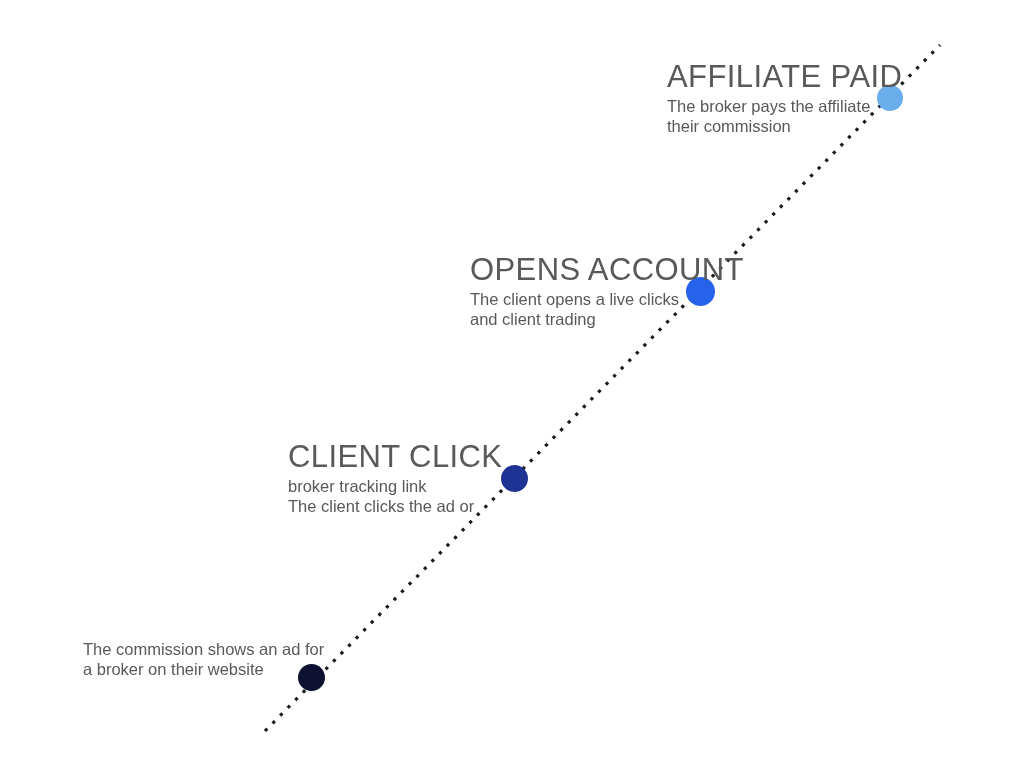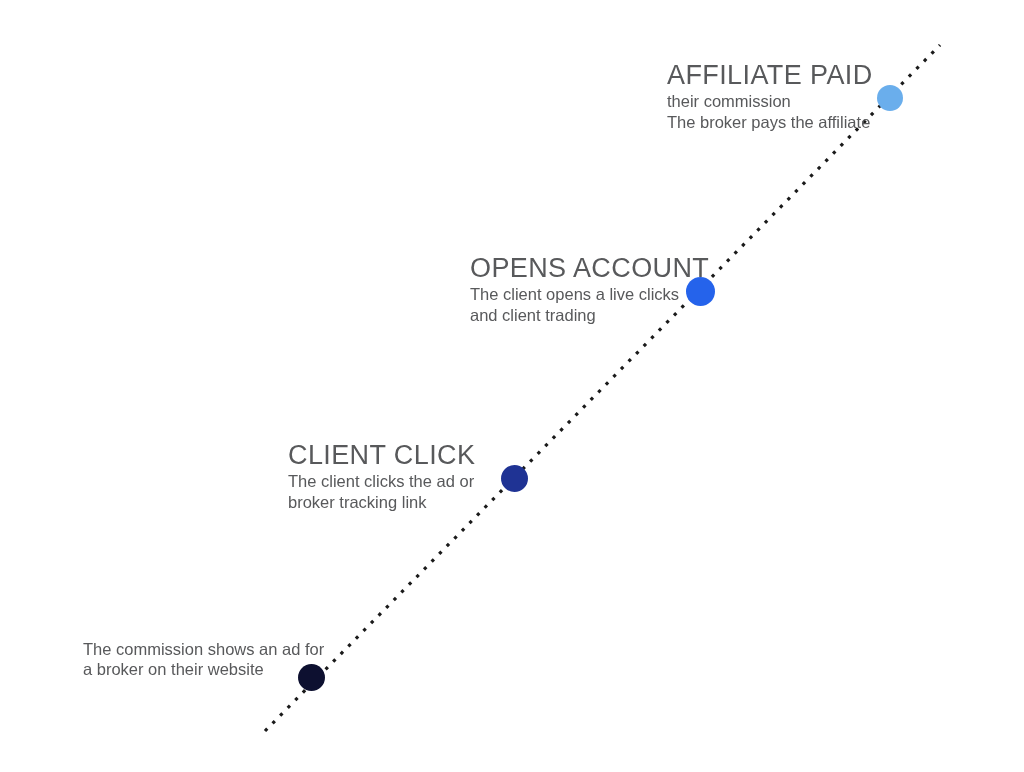--- a/index.html
+++ b/index.html
@@ -32,21 +32,21 @@
     position: absolute;
     border-radius: 50%;
   }
   .step-text {
     position: absolute;
     text-align: left;
     white-space: nowrap;
   }
   .step-title {
     font-family: "Liberation Sans", sans-serif;
-    font-size: 27px;
+    font-size: 31px;
     font-weight: 300;
     letter-spacing: 0.4px;
     color: #58595b;
     line-height: 1.12;
     margin: 0 0 1px 0;
   }
   .step-desc {
     font-family: "Liberation Sans", sans-serif;
     font-size: 16.5px;
     font-weight: 400;
@@ -69,36 +69,36 @@
     <div class="step-text" id="text-0" style="left: 83px; top: 639px;">
       <p class="step-desc">The commission shows an ad for</p>
       <p class="step-desc">a broker on their website</p>
     </div>
   </div>
 
   <div class="step-node">
     <div class="step-dot" id="dot-1" style="width: 27px; height: 27px; left: 500.5px; top: 464.5px; background: rgb(31, 51, 148);"></div>
     <div class="step-text" id="text-1" style="left: 288px; top: 440px;">
       <p class="step-title">CLIENT CLICK</p>
+      <p class="step-desc">broker tracking link</p>
       <p class="step-desc">The client clicks the ad or</p>
-      <p class="step-desc">broker tracking link</p>
     </div>
   </div>
 
   <div class="step-node">
     <div class="step-dot" id="dot-2" style="width: 29px; height: 29px; left: 685.5px; top: 276.5px; background: rgb(37, 99, 235);"></div>
     <div class="step-text" id="text-2" style="left: 450px; top: 253px; margin-left: 20px;">
       <p class="step-title">OPENS ACCOUNT</p>
       <p class="step-desc">The client opens a live clicks</p>
       <p class="step-desc">and client trading</p>
     </div>
   </div>
 
   <div class="step-node">
     <div class="step-dot" id="dot-3" style="width: 26px; height: 26px; left: 877px; top: 85px; background: rgb(106, 174, 236);"></div>
     <div class="step-text" id="text-3" style="left: 667px; top: 60px;">
       <p class="step-title">AFFILIATE PAID</p>
+      <p class="step-desc">The broker pays the affiliate</p>
       <p class="step-desc">their commission</p>
-      <p class="step-desc">The broker pays the affiliate</p>
     </div>
   </div>
 
 </div>
 
 </body></html>

